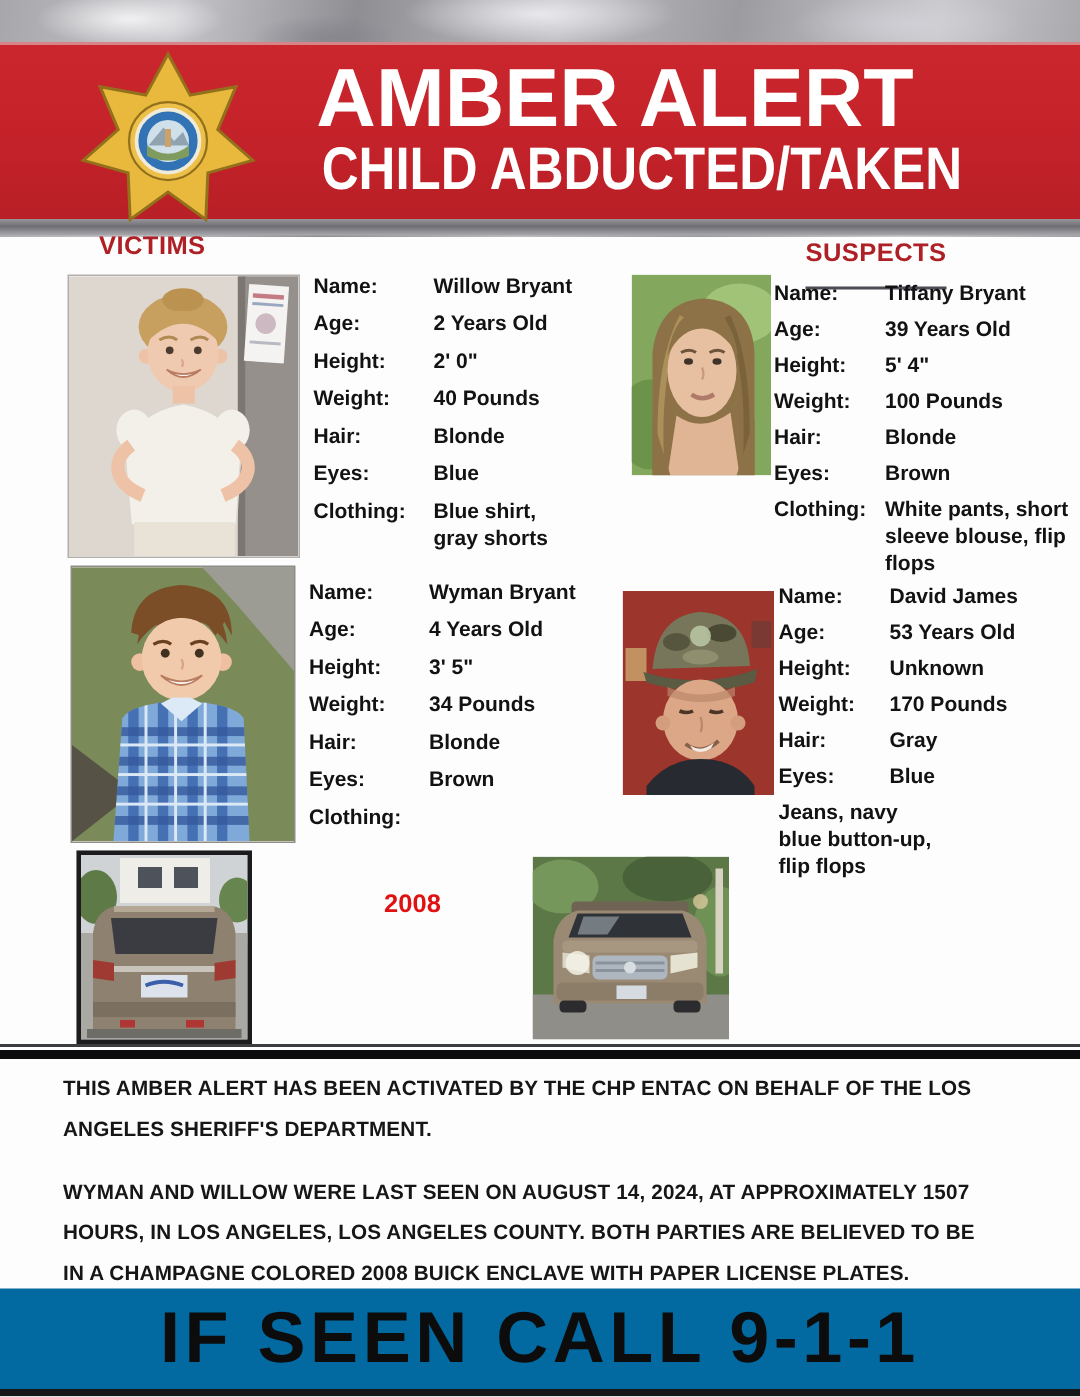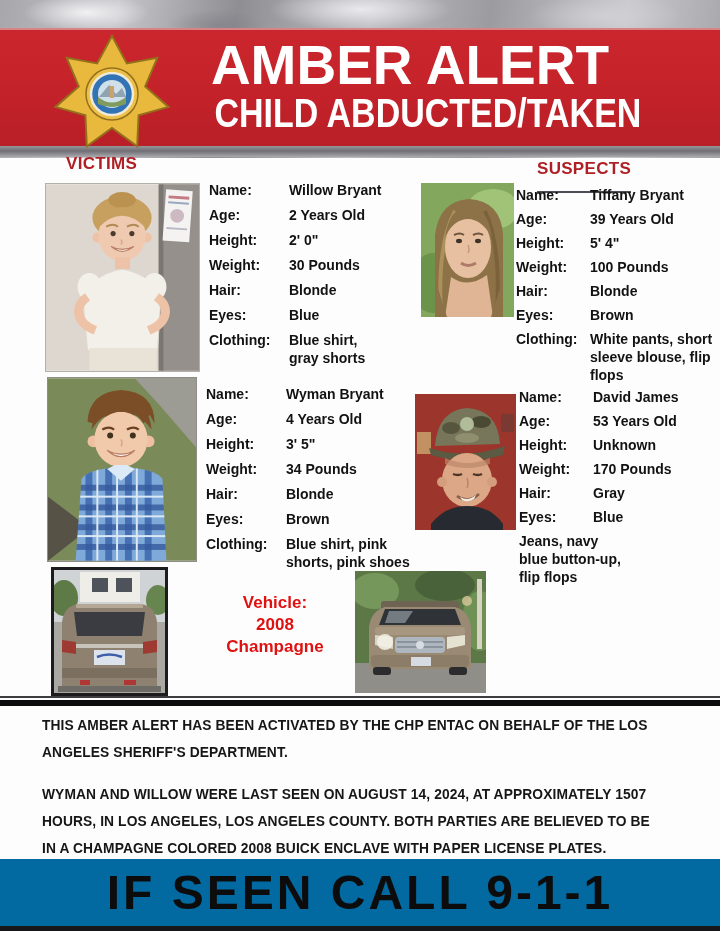--- a/index.html
+++ b/index.html
@@ -143,21 +143,21 @@
     <div class="frow">
         <span class="f-label">Age:</span>
         <span class="f-value">2 Years Old</span>
       </div>
     <div class="frow">
         <span class="f-label">Height:</span>
         <span class="f-value">2' 0"</span>
       </div>
     <div class="frow">
         <span class="f-label">Weight:</span>
-        <span class="f-value">30 Pounds</span>
+        <span class="f-value">40 Pounds</span>
       </div>
     <div class="frow">
         <span class="f-label">Hair:</span>
         <span class="f-value">Blonde</span>
       </div>
     <div class="frow">
         <span class="f-label">Eyes:</span>
         <span class="f-value">Blue</span>
       </div>
     <div class="frow">
@@ -285,22 +285,20 @@
     <div class="frow">
         <span class="f-label">Hair:</span>
         <span class="f-value">Blonde</span>
       </div>
     <div class="frow">
         <span class="f-label">Eyes:</span>
         <span class="f-value">Brown</span>
       </div>
     <div class="frow">
         <span class="f-label">Clothing:</span>
-        <span class="f-value">Blue shirt, pink
-shorts, pink shoes</span>
       </div>
   </div>
 
   <div class="photo photo-david">
     <svg viewBox="0 0 101 136">
       <rect width="101" height="136" fill="#9c352b"></rect>
       <rect x="2" y="38" width="14" height="22" fill="#caa96f" opacity=".8"></rect>
       <rect x="86" y="20" width="13" height="18" fill="#7a3a33"></rect>
       <path d="M20 52 Q23 16 52 14 Q83 16 85 50 Z" fill="#77765a"></path>
       <ellipse cx="36" cy="34" rx="9" ry="6" fill="#56563e"></ellipse>
@@ -371,23 +369,21 @@
       <rect x="40" y="80" width="31" height="15" fill="#dde3ec"></rect>
       <path d="M43 87 Q55 82 68 87" stroke="#3b5fa8" stroke-width="2.5" fill="none"></path>
       <rect x="8" y="98" width="95" height="10" fill="#7b6f5f"></rect>
       <rect x="26" y="110" width="10" height="5" fill="#b03636"></rect>
       <rect x="70" y="110" width="12" height="5" fill="#b03636"></rect>
       <rect x="4" y="116" width="103" height="6" fill="#6e6c66"></rect>
     </svg>
   </div>
 
   <div class="vehicle-info">
-    <div>Vehicle:</div>
     <div>2008</div>
-    <div>Champagne</div>
   </div>
 
   <div class="photo photo-vfront">
     <svg viewBox="0 0 131 122">
       <rect width="131" height="122" fill="#5d7847"></rect>
       <ellipse cx="20" cy="20" rx="24" ry="18" fill="#76975b"></ellipse>
       <ellipse cx="90" cy="14" rx="30" ry="16" fill="#49623a"></ellipse>
       <ellipse cx="125" cy="50" rx="18" ry="30" fill="#6f9156"></ellipse>
       <circle cx="112" cy="30" r="5" fill="#d8c79a" opacity=".8"></circle>
       <rect x="122" y="8" width="5" height="70" fill="#d8d2c2"></rect>

